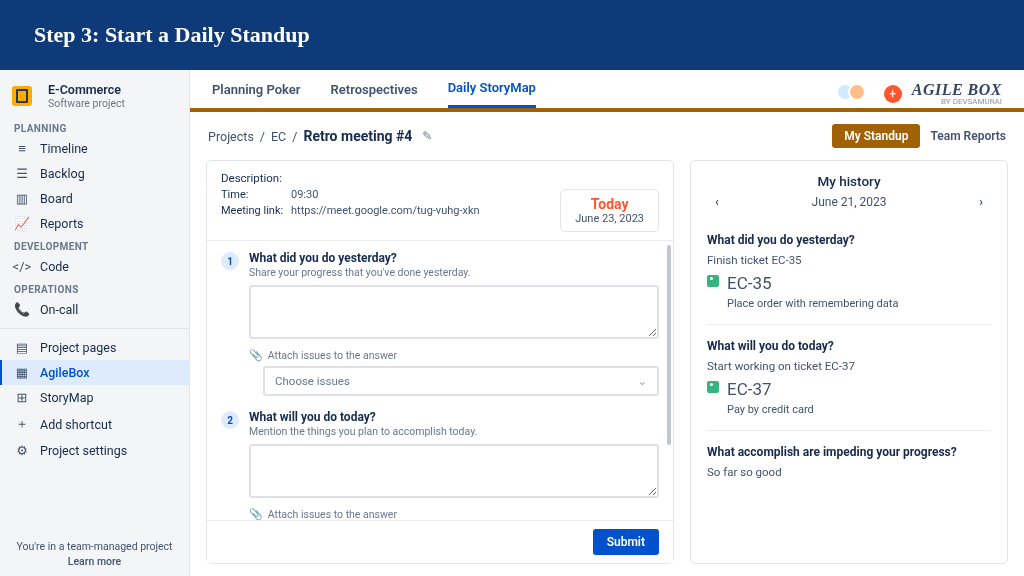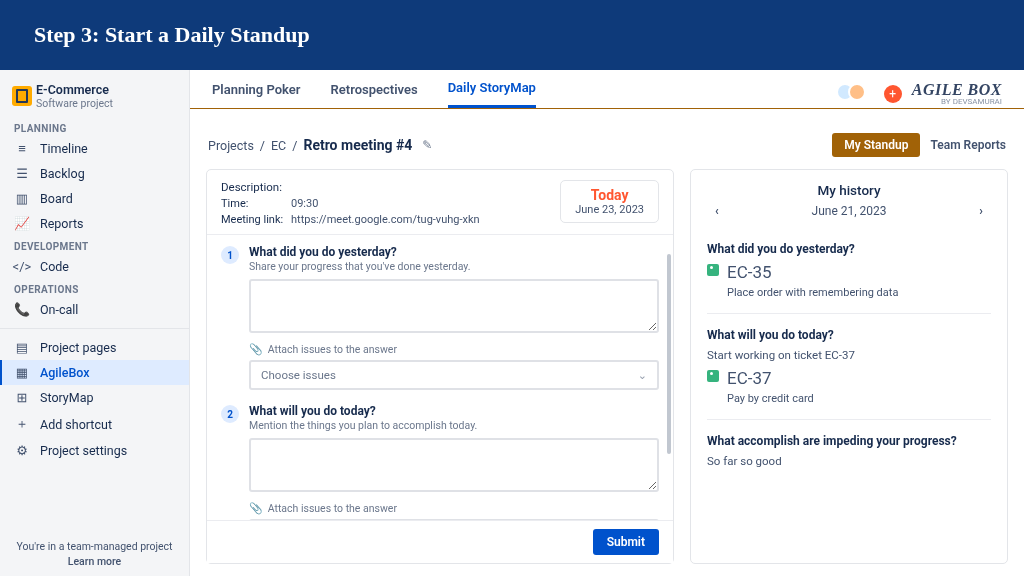--- a/index.html
+++ b/index.html
@@ -1,21 +1,21 @@
 <!DOCTYPE html>
 <html><head>
 <meta charset="utf-8">
 <style>
 * { box-sizing: border-box; margin: 0; padding: 0; font-family: -apple-system, BlinkMacSystemFont, "Segoe UI", Roboto, Helvetica, Arial, sans-serif; }
 body { background: #f4f5f7; width: 1024px; height: 576px; overflow: hidden; }
 .banner { background: #0e3a7a; padding: 22px 34px; }
 .banner h1 { color: #fff; font-family: Georgia, 'Times New Roman', serif; font-weight: 700; font-size: 22px; }
 .workspace { display: flex; height: calc(576px - 68px); }
 .sidebar { width: 190px; background: #f4f5f7; border-right: 1px solid #e3e5e9; font-size: 12.5px; color: #42526e; display:flex; flex-direction:column; }
-.project-head { display:flex; align-items:center; gap:4px; padding: 12px 12px 8px 12px; }
+.project-head { display:flex; align-items:center; gap:16px; padding: 12px 12px 8px 12px; }
 .project-icon { width: 20px; height: 20px; background: #ffab00; border-radius: 3px; position:relative; }
 .project-icon::after{content:""; position:absolute; inset:3px 4px; border:2px solid #253858; border-radius:1px;}
 .project-name { font-weight: 600; color: #172b4d; font-size: 12.5px; }
 .project-type { color: #6b778c; font-size: 10.5px; }
 .section-label { padding: 5px 14px 2px; font-size: 10px; font-weight: 700; color: #6b778c; letter-spacing: 0.4px; }
 .nav-item { display: flex; align-items: center; gap: 10px; padding: 5px 14px; cursor: pointer; color: #172b4d; }
 .nav-item.active { background: #deebff; color: #0052cc; font-weight: 500; position:relative; }
 .nav-item.active::before{content:""; position:absolute; left:0; top:0; bottom:0; width:2px; background:#0052cc;}
 .nav-icon { width: 16px; display:inline-flex; justify-content:center; color:#42526e; font-size:13px;}
 .sidebar-divider { height:1px; background:#e3e5e9; margin: 6px 0;}
@@ -27,48 +27,48 @@
 .tab.active{ color:#0052cc; border-bottom:3px solid #0052cc; }
 .topbar-right{ margin-left:auto; display:flex; align-items:center; gap:10px;}
 .avatars{ position:relative; width:34px; height:22px;}
 .avatars .a{ width:18px; height:18px; border-radius:50%; border:2px solid #fff; position:absolute; top:0;}
 .avatars .a1{ left:0; background:#d1e9ff;}
 .avatars .a2{ left:12px; background:#ffbf87;}
 .add-avatar{ width:18px; height:18px; border-radius:50%; background:#ff5630; color:#fff; font-size:12px; display:flex; align-items:center; justify-content:center; margin-left:4px;}
 .brand-text { text-align:right; line-height:1;}
 .brand-text .t1{ font-family: Georgia, serif; font-style: italic; font-weight:700; font-size:16px; color:#344563; letter-spacing:0.5px;}
 .brand-text .t2{ font-size:8px; color:#8993a4;}
-.subbar{ display:flex; align-items:center; padding: 24px 18px 6px; border-top:1px solid #a16207; margin-top:0; }
+.subbar{ display:flex; align-items:center; padding: 12px 18px 6px; border-top:4px solid #a16207; margin-top:0; }
 .breadcrumb{ font-size:12.5px; color:#42526e; display:flex; align-items:center; gap:6px;}
 .breadcrumb .strong{ font-weight:700; color:#172b4d; font-size:14px;}
 .pencil{ color:#6b778c; font-size:12px; margin-left:4px;}
 .subbar-right{ margin-left:auto; display:flex; gap:10px; align-items:center;}
 .pill-btn{ background:#a16207; color:#fff; border-radius:3px; padding:5px 12px; font-size:12px; font-weight:600; cursor:pointer;}
 .text-btn{ color:#42526e; font-size:12px; font-weight:600; cursor:pointer;}
 .content{ display:flex; gap:16px; padding: 6px 16px 14px; flex:1; min-height:0;}
 .panel{ border:1px solid #e3e5e9; border-radius:5px; background:#fff; display:flex; flex-direction:column;}
 .left-panel{ flex: 1 1 56%; position:relative;}
 .right-panel{ flex: 0 0 318px; padding: 12px 16px; overflow:auto;}
 .desc-box{ padding: 10px 14px 8px; font-size:11.5px; color:#172b4d; border-bottom:1px solid #ebecf0; display:flex; justify-content:space-between; align-items:flex-start; }
 .desc-grid{ display:grid; grid-template-columns: 70px auto; row-gap:3px; font-size:11px; color:#42526e;}
 .desc-grid .k{ color:#172b4d;}
-.today-badge{ border:1px solid #e3e5e9; border-radius:5px; padding:6px 14px; text-align:center;}
+.today-badge{ border:1px solid #e3e5e9; border-radius:5px; padding:6px 14px; text-align:center;margin-top:18px;}
 .today-badge .t{ color:#ff5630; font-weight:700; font-size:14px;}
 .today-badge .d{ color:#42526e; font-size:11px;}
 .questions{ overflow:auto; padding: 10px 14px 60px;}
 .q{ margin-bottom: 14px;}
 .q-head{ display:flex; gap:10px; align-items:flex-start;}
 .q-num{ width:18px; height:18px; border-radius:50%; background:#deebff; color:#0052cc; font-size:10px; font-weight:700; display:flex; align-items:center; justify-content:center; margin-top:1px;}
 .q-title{ font-size:12px; font-weight:700; color:#172b4d;}
 .q-sub{ font-size:10.5px; color:#6b778c; margin-top:1px;}
 .q-text{ margin:6px 0 0 28px;}
 .q-text textarea{ width:100%; height:54px; border:2px solid #dfe1e6; border-radius:3px; resize: both; padding:6px; font-size:11px;}
 .attach{ margin:6px 0 0 28px; font-size:10.5px; color:#6b778c; display:flex; align-items:center; gap:5px;}
 .clip{ font-size:11px;}
-.select{ margin:4px 0 0 28px; border:2px solid #dfe1e6; border-radius:3px; padding:6px 10px; font-size:11.5px; color:#6b778c; display:flex; justify-content:space-between; align-items:center; cursor:pointer;}
+.select{ margin:4px 0 0 42px; border:2px solid #dfe1e6; border-radius:3px; padding:6px 10px; font-size:11.5px; color:#6b778c; display:flex; justify-content:space-between; align-items:center; cursor:pointer;}
 .chev{ font-size:11px; color:#97a0af;}
 .submit-bar{ position:absolute; bottom:0; left:0; right:0; padding:8px 14px; display:flex; justify-content:flex-end; background:#fff; border-top:1px solid #ebecf0;}
 .submit-btn{ background:#0052cc; color:#fff; border:none; border-radius:3px; padding:6px 14px; font-size:12px; font-weight:600; cursor:pointer;}
 .hist-title{ text-align:center; font-size:13.5px; font-weight:500; color:#172b4d; margin-bottom:6px;}
 .hist-nav{ display:flex; align-items:center; justify-content:space-between; font-size:12px; color:#42526e; margin-bottom:14px; padding:0 8px;}
 .hist-arrow{ cursor:pointer; font-weight:700;}
 .hist-q{ font-size:12px; font-weight:700; color:#172b4d; margin: 10px 0 6px;}
 .hist-a{ font-size:11.5px; color:#42526e; margin-bottom:6px;}
 .ticket{ display:flex; gap:8px; align-items:flex-start; margin-bottom:2px;}
 .ticket-badge{ width:12px; height:12px; background:#36b37e; border-radius:2px; margin-top:2px; position:relative;}
@@ -249,20 +249,21 @@
 
       <div class="panel right-panel">
         <div class="hist-title">My history</div>
         <div class="hist-nav">
           <span class="hist-arrow">‹</span>
           <span>June 21, 2023</span>
           <span class="hist-arrow">›</span>
         </div>
 
         <div class="hist-q">What did you do yesterday?</div>
+        <div class="hist-a">Finish ticket EC-35</div>
         <div class="ticket">
           <div class="ticket-badge"></div>
           <div class="ticket-id">EC-35</div>
         </div>
         <div class="ticket-desc">Place order with remembering data</div>
         <div class="hist-divider"></div>
 
         <div class="hist-q">What will you do today?</div>
         <div class="hist-a">Start working on ticket EC-37</div>
         <div class="ticket">

